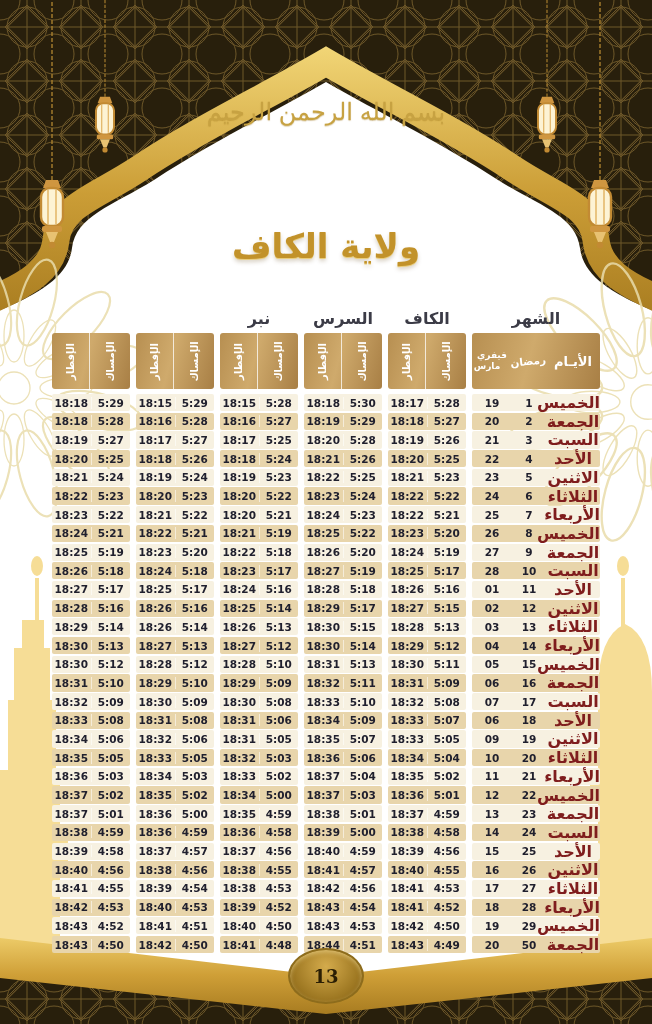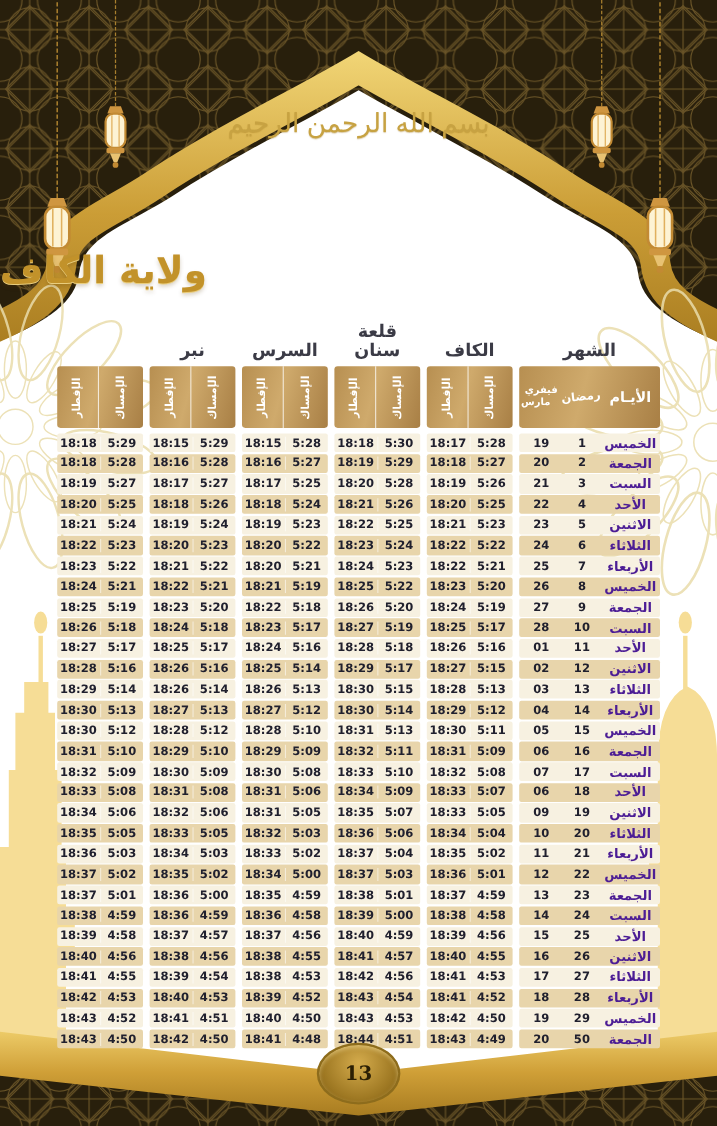--- a/index.html
+++ b/index.html
@@ -11,21 +11,21 @@
   .deco{position:absolute;inset:0;z-index:0;}
   .content{position:absolute;inset:0;z-index:1;}
 
   .bismillah{
     position:absolute;top:98px;left:0;right:0;text-align:center;
     color:#c7a242;font-size:24px;letter-spacing:1px;
     font-family:Liberation Sans, sans-serif;
     text-shadow:0 1px 1px rgba(160,120,30,.35);
   }
   .title{
-    position:absolute;top:226px;left:0;right:0;
+    position:absolute;top:226px;left:0;right:0;text-align:center;
     color:#c2922a;font-size:34px;font-weight:bold;
     text-shadow:0 1px 0 #e9cd7d,0 3px 4px rgba(90,60,0,.25);
   }
 
   
   .timetable{position:absolute;top:282px;right:52px;width:548px;direction:rtl;}
   .b-days{width:128px;flex:none;}
   .b-city{width:78px;flex:none;}
 
   .city-row{display:flex;gap:6px;align-items:flex-end;height:46px;padding-bottom:5px;}
@@ -49,21 +49,21 @@
   .gh-date{width:40px;display:flex;flex-direction:column;align-items:center;font-size:9px;line-height:1.25;}
   .gh-date span:last-child{transform:translateX(-5px);}
 
   .rows{display:flex;flex-direction:column;gap:1.5px;margin-top:5px;}
   .row{display:flex;gap:6px;height:17.2px;}
   .stripe{border-radius:2px;}
   .row.odd  .stripe{background:#f7f1e1;}
   .row.even .stripe{background:#e8d5ab;}
 
   .rday{display:flex;align-items:center;}
-  .c-day{width:54px;text-align:center;font-size:12px;font-weight:bold;color:#4c1d95;}
+  .c-day{width:54px;text-align:center;font-size:16px;font-weight:bold;color:#7f1d1d;}
   .c-ram{width:34px;text-align:center;font-size:10.5px;font-weight:bold;color:#20202e;}
   .c-date{width:40px;text-align:center;font-size:10.5px;font-weight:bold;color:#20202e;}
 
   .city-times{display:flex;align-items:center;}
   .t{flex:1;text-align:center;font-size:10.5px;font-weight:bold;color:#20202e;}
   .tdiv{border-right:1px solid rgba(255,255,255,.55);}
 
   
   .page-oval{
     position:absolute;left:50%;top:948px;transform:translateX(-50%);
@@ -183,21 +183,20 @@
 <div class="content">
 
   <div class="bismillah">بسم الله الرحمن الرحيم</div>
   <div class="title">ولاية الكاف</div>
 
   <div class="timetable">
 
     <div class="city-row">
       <div class="b-days cityname">الشهر</div>
       <div class="b-city cityname">الكاف</div>
-      <div class="b-city cityname">قلعة سنان</div>
       <div class="b-city cityname">السرس</div>
       <div class="b-city cityname">نبر</div>
     </div>
 
     <div class="gold-row">
       <div class="b-days gold gh-days">
         <div class="gh-day">الأيـام</div>
         <div class="gh-ram">رمضان</div>
         <div class="gh-date">
           <span>فيفري</span>

